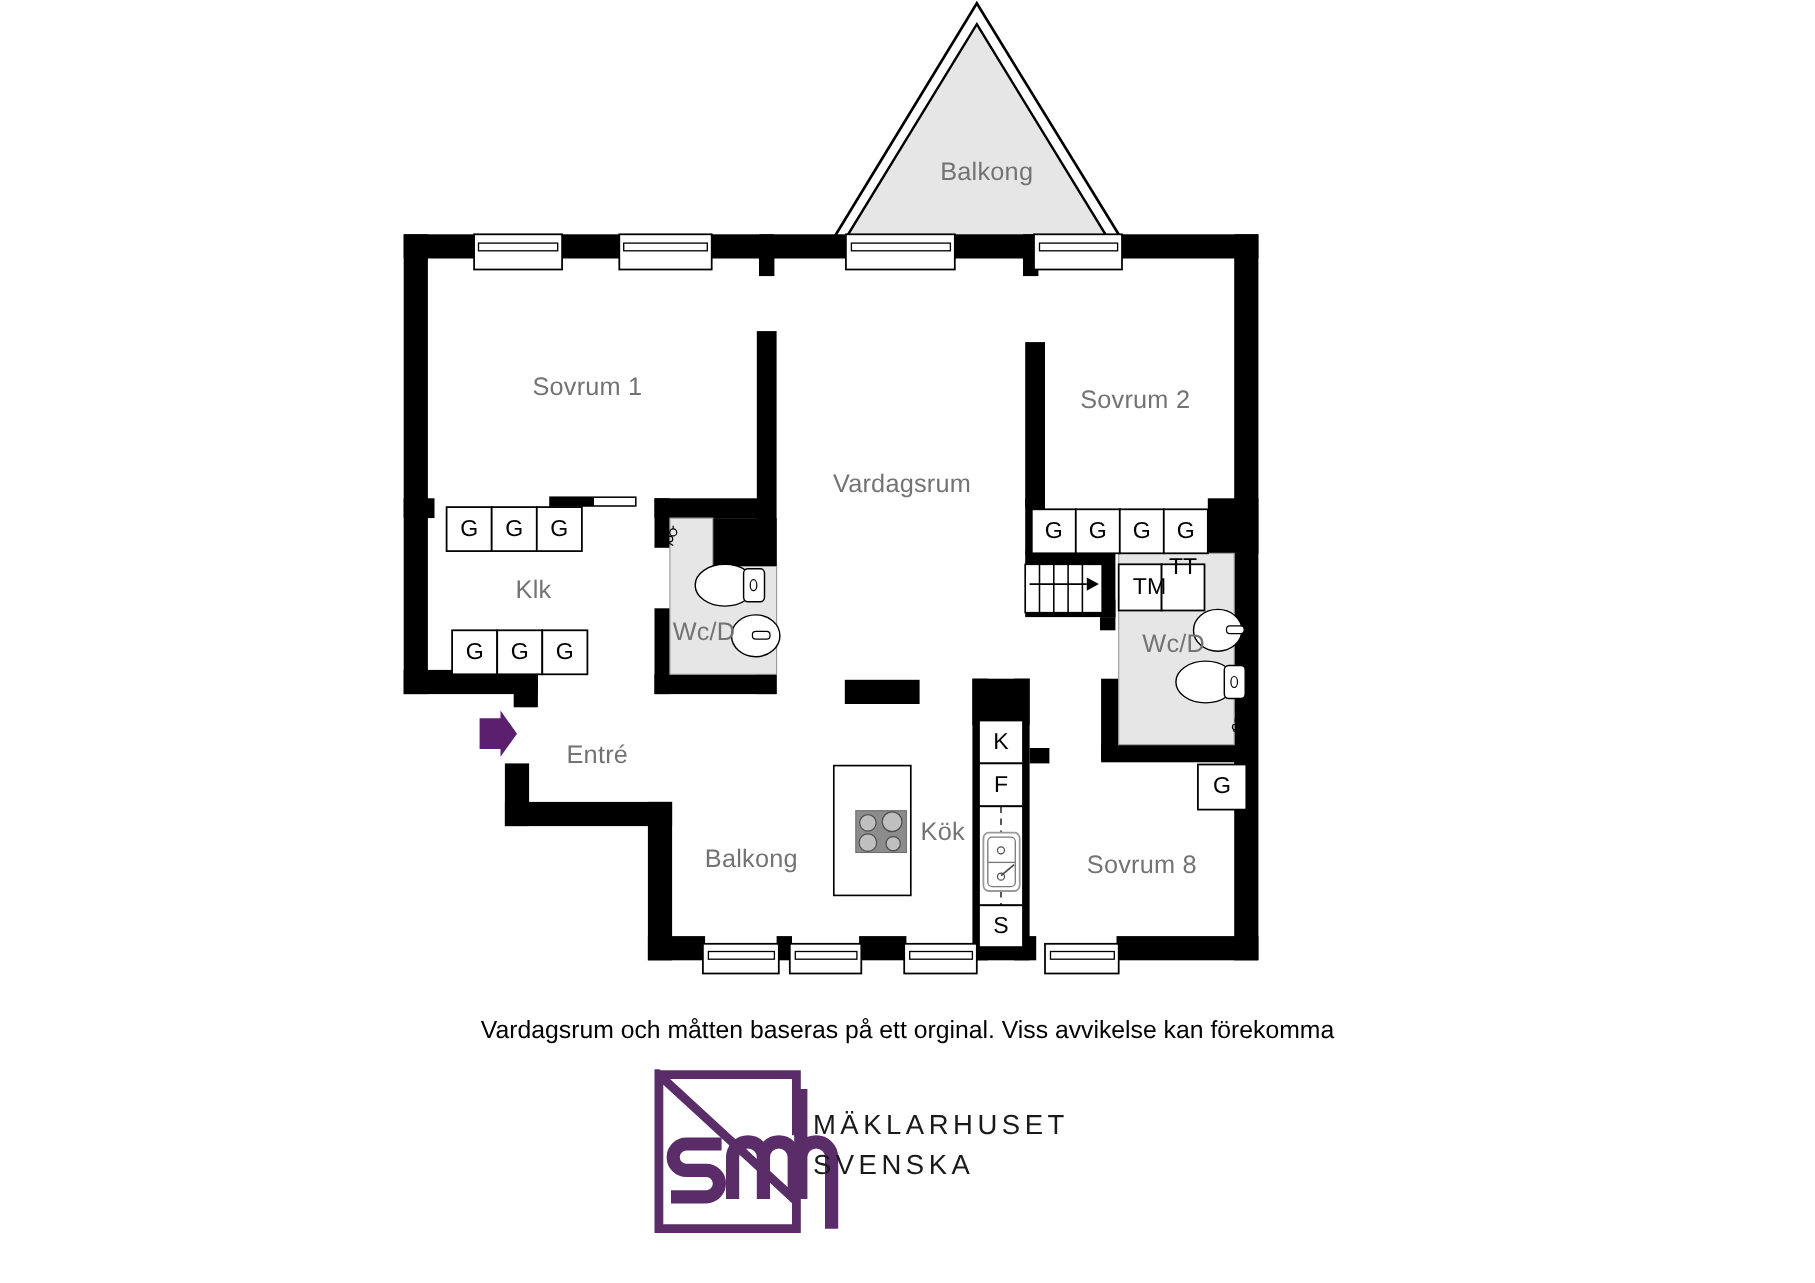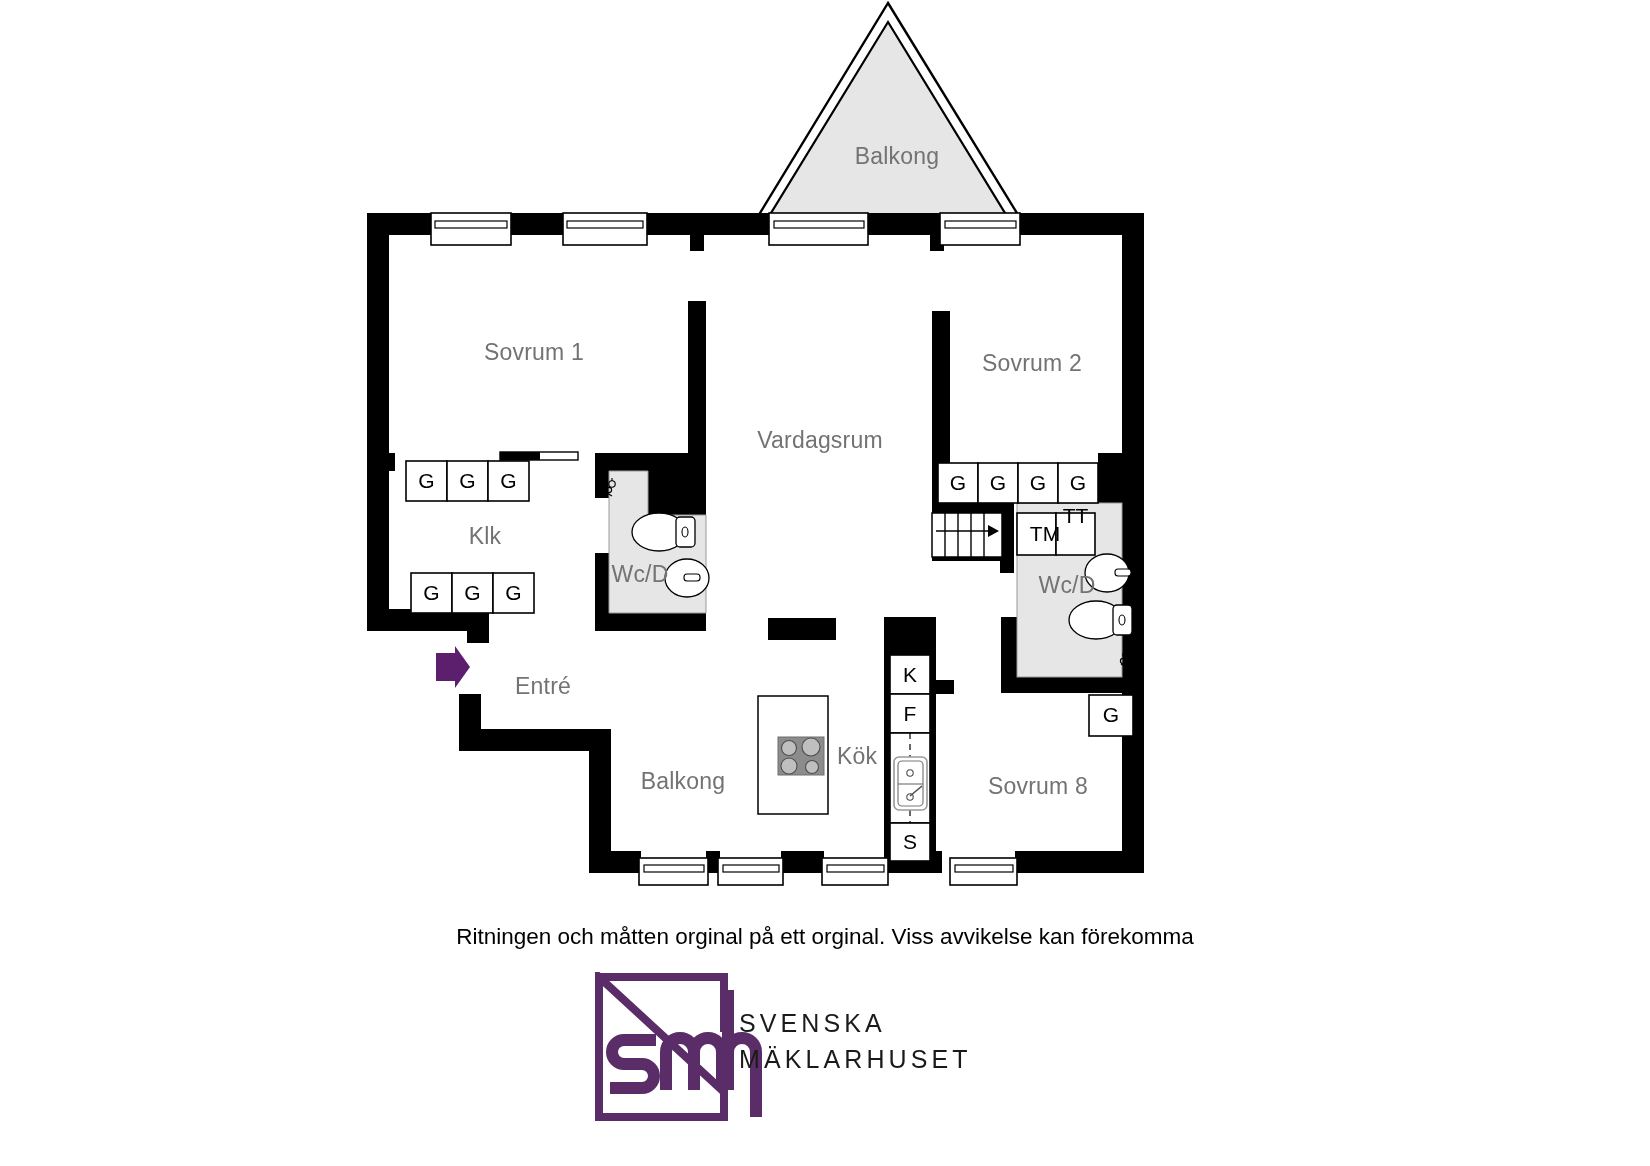--- a/index.html
+++ b/index.html
@@ -323,32 +323,32 @@
 
   <div class="boxlabel" style="left:1111px; top:715px;">G</div>
 
   <div class="boxlabel" style="left:1045px; top:534px;">TM</div>
   <div class="boxlabel" style="left:1075.5px; top:516px;">TT</div>
 
   <div class="boxlabel" style="left:910px; top:674.5px;">K</div>
   <div class="boxlabel" style="left:910px; top:713.5px;">F</div>
   <div class="boxlabel" style="left:910px; top:842px;">S</div>
 
-  <div class="disclaimer">Ritningen och måtten orginal på ett orginal. Viss avvikelse kan förekomma</div>
+  <div class="disclaimer">Vardagsrum och måtten baseras på ett orginal. Viss avvikelse kan förekomma</div>
 
   <div id="logo-wrap">
     <svg width="470" height="150" viewBox="0 0 470 150">
 
       <path d="M5 5 H130 V60 M130 120 V145 H5 V5 Z" fill="none" stroke="#5b2d68" stroke-width="8"></path>
 
       <path d="M62 68 H30 a12 12 0 0 0 0 24 h18 a12 12 0 0 1 0 24 H16" fill="none" stroke="#5b2d68" stroke-width="12" stroke-linecap="butt"></path>
 
       <path d="M72 118 V80 a14 14 0 0 1 28 0 V118 M100 80 a14 14 0 0 1 28 0 V118" fill="none" stroke="#5b2d68" stroke-width="12" stroke-linecap="butt"></path>
 
       <path d="M134 18 V118 M134 80 a14 14 0 0 1 28 0 V145" fill="none" stroke="#5b2d68" stroke-width="12" stroke-linecap="butt"></path>
     </svg>
     <div class="logo-text">
+      <div>MÄKLARHUSET</div>
       <div>SVENSKA</div>
-      <div>MÄKLARHUSET</div>
     </div>
   </div>
 
 </div>
 
 </body></html>

